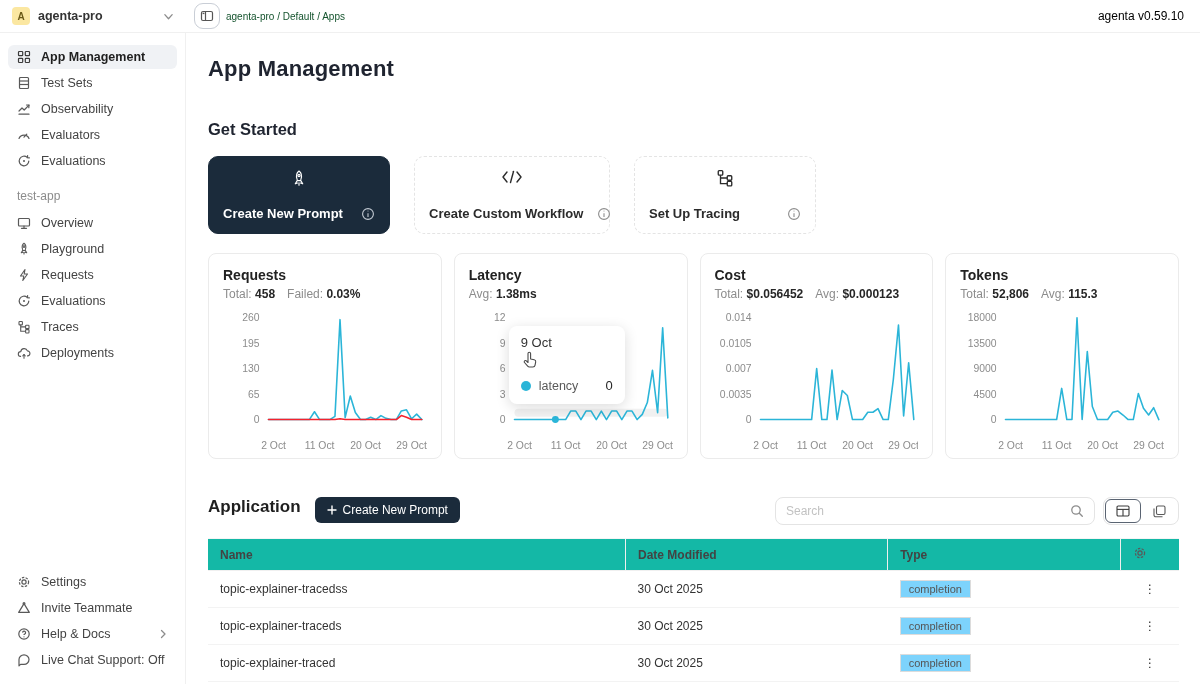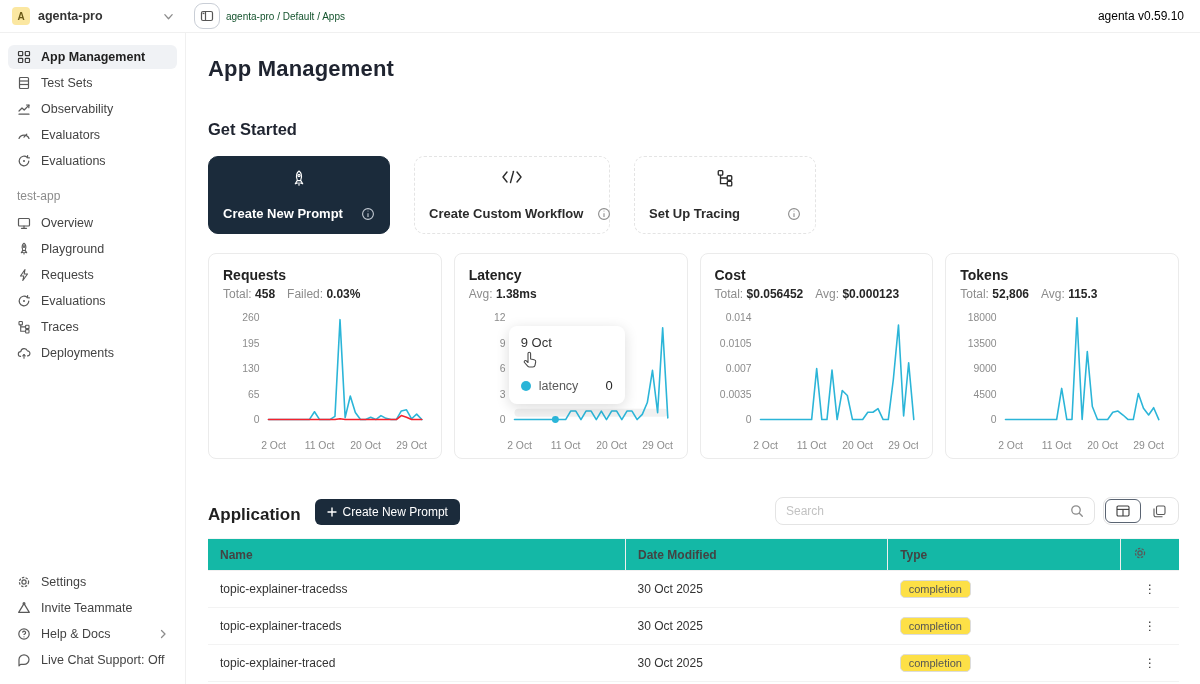--- a/index.html
+++ b/index.html
@@ -56,21 +56,21 @@
 
   .chart-tooltip { position:absolute; left:54px; top:72px; width:116px; background:#fff;
     border-radius:8px; box-shadow:0 3px 14px rgba(0,0,0,.14); padding:9px 12px 11px; z-index:5; }
   .tt-date { font-size:13px; color:#333; }
   .tt-row { display:flex; align-items:center; gap:8px; margin-top:28px; font-size:12.5px; color:#595959; }
   .tt-dot { width:10px; height:10px; border-radius:50%; background:#2bb5d8; }
   .tt-val { margin-left:auto; color:#262626; font-size:13px; }
   .cursor-icon { position:absolute; left:66px; top:96px; z-index:6; }
 
   
-  .app-header { display:flex; align-items:flex-end; margin-top:38px; }
+  .app-header { display:flex; align-items:flex-start; margin-top:38px; }
   .app-title { font-size:17px; font-weight:600; color:#1f1f1f; }
   .btn-dark { margin-left:14px; background:#1b2b3b; color:#fff; border:none; border-radius:6px;
     height:26px; padding:0 12px; font-size:12px; display:inline-flex; align-items:center; gap:6px;
     font-family:"Liberation Sans",sans-serif; cursor:pointer; }
   .search-box { margin-left:auto; width:320px; height:28px; border:1px solid #e4e4e4; border-radius:8px;
     display:flex; align-items:center; padding:0 10px; gap:8px; background:#fff; }
   .search-box input { flex:1; border:none; outline:none; font-size:12px; color:#333;
     font-family:"Liberation Sans",sans-serif; }
   .search-box input::placeholder { color:#c2c2c2; }
   .view-toggle { margin-left:8px; display:flex; border:1px solid #e4e4e4; border-radius:8px;
@@ -78,22 +78,22 @@
   .view-toggle .seg { width:36px; display:flex; align-items:center; justify-content:center;
     border-radius:6px; cursor:pointer; border:1px solid transparent; }
   .view-toggle .seg.selected { border-color:#5a6472; }
 
   
   .app-table { width:100%; margin-top:13px; border-collapse:collapse; table-layout:fixed; }
   .app-table th { background:#14b8a6; font-size:12px; font-weight:600; color:#434343; text-align:left;
     padding:7px 12px; border-bottom:1px solid #f0f0f0; border-top:1px solid #f5f5f5; }
   .app-table th + th { border-left:1px solid #efefef; }
   .app-table td { font-size:12px; color:#333; padding:9px 12px; border-bottom:1px solid #f3f3f3; }
-  .type-badge { display:inline-block; border:1px solid #dcdcdc; border-radius:5px; padding:2px 8px;
-    font-size:11px; color:#555; background:#fde047; }
+  .type-badge { display:inline-block; border:1px solid #dcdcdc; border-radius:0; padding:2px 8px;
+    font-size:11px; color:#555; background:#7dd3fc; }
   .row-menu { color:#8c8c8c; font-size:13px; text-align:center; cursor:pointer; }
   .th-gear { text-align:center; }
 </style>
 </head>
 <body>
 
 <div class="topbar">
   <div class="ws-select">
     <span class="ws-avatar">A</span>
     <span class="ws-name">agenta-pro</span>

